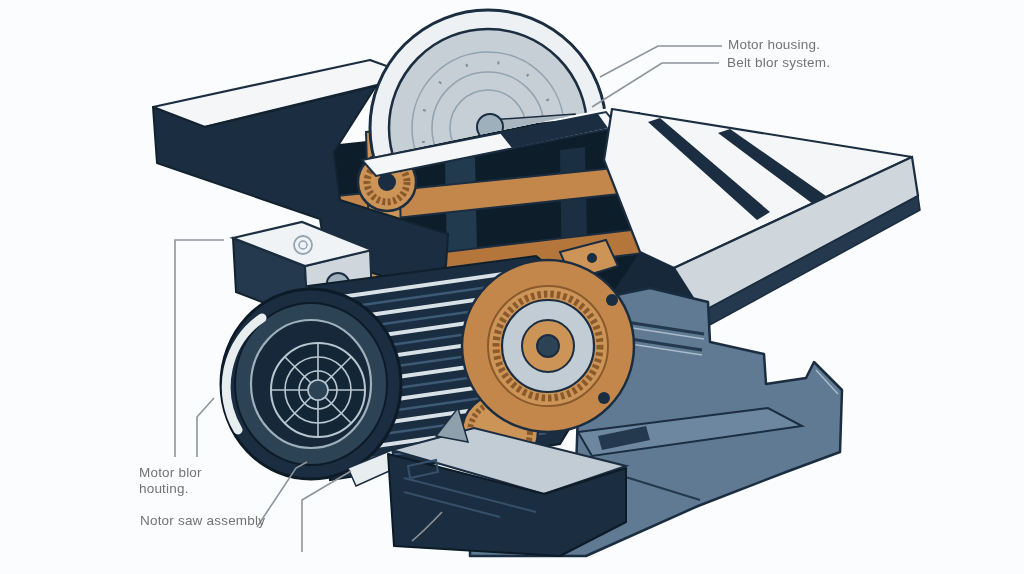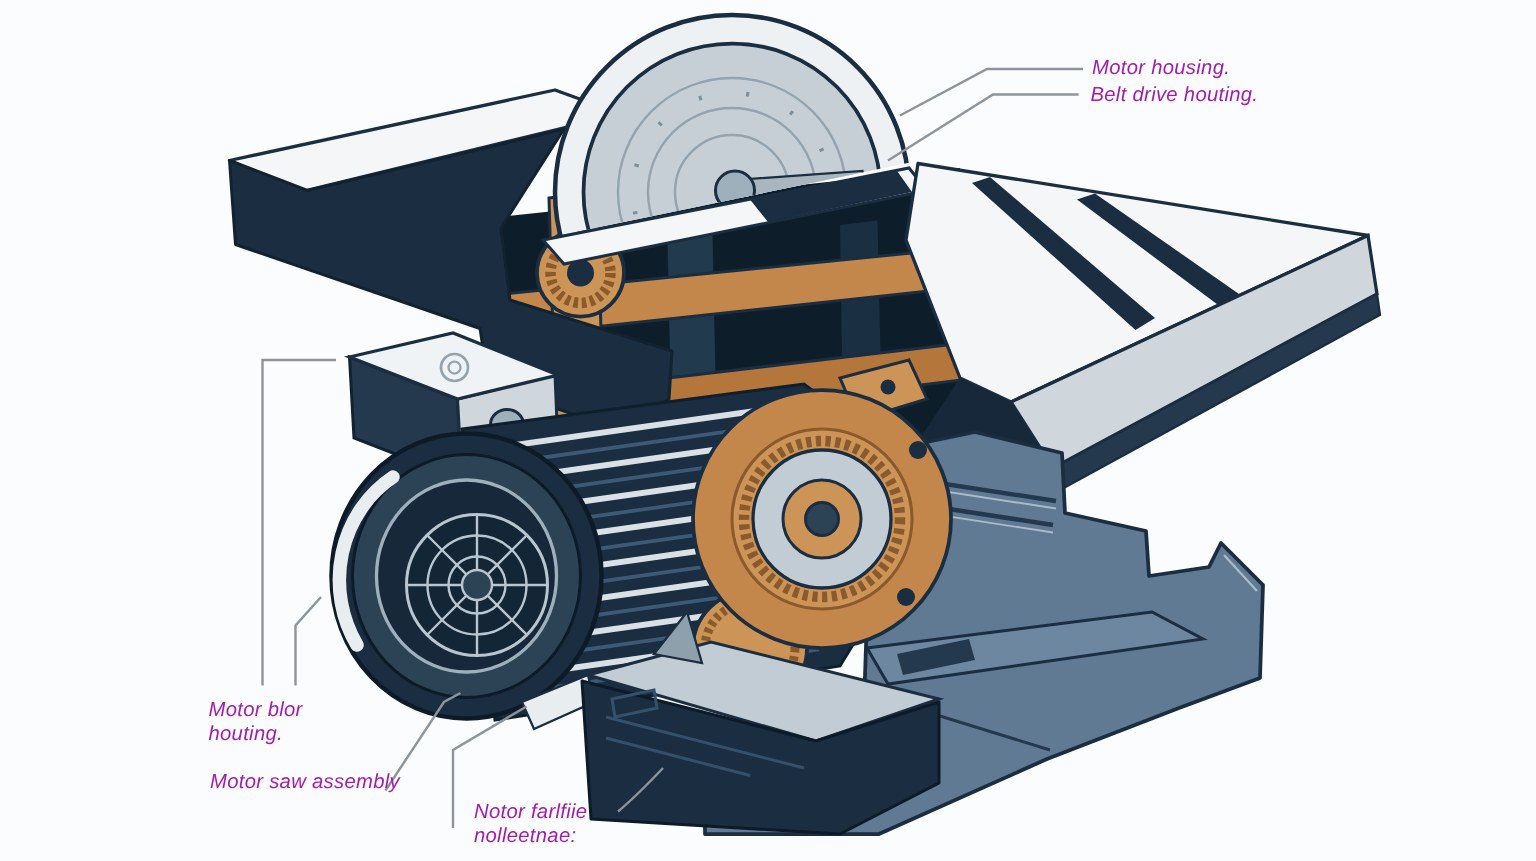--- a/index.html
+++ b/index.html
@@ -1,20 +1,20 @@
 <!DOCTYPE html>
 <html><head>
 <meta charset="utf-8">
 <style>
   html,body{margin:0;padding:0;background:#ffffff;}
   .stage{position:relative;width:1024px;height:574px;background:#fbfcfd;overflow:hidden;
          font-family:"Liberation Sans", sans-serif;}
   .stage svg{position:absolute;left:0;top:0;}
-  .label{position:absolute;font-size:13.5px;line-height:1.22;color:#a21caf;
-         letter-spacing:.2px;white-space:pre-line;z-index:5;font-style:italic;}
+  .label{position:absolute;font-size:13.5px;line-height:1.22;color:#737373;
+         letter-spacing:.2px;white-space:pre-line;z-index:5;}
 </style>
 </head>
 <body>
 
 <div class="stage">
 <svg width="1024" height="574" viewBox="0 0 1024 574">
   <defs>
     <clipPath id="bladeClip">
       <polygon points="0,0 1024,0 1024,130 618,106 368,158 0,230"></polygon>
     </clipPath>
@@ -138,19 +138,17 @@
     <polyline points="719,63 662,63 592,107"></polyline>
     <polyline points="224,240 175,240 175,457"></polyline>
     <polyline points="214,398 197,417 197,457"></polyline>
     <polyline points="257,527 296,468 307,462"></polyline>
     <polyline points="302,552 302,500 351,471"></polyline>
     <path d="M412,541 Q424,531 442,512"></path>
   </g>
 </svg>
 
   <div class="label" style="left:728px;top:37px">Motor housing.</div>
-  <div class="label" style="left:727px;top:55px">Belt drive houting.</div>
+  <div class="label" style="left:727px;top:55px">Belt blor system.</div>
   <div class="label" style="left:139px;top:465px">Motor blor
 houting.</div>
-  <div class="label" style="left:140px;top:513px">Motor saw assembly</div>
-  <div class="label" style="left:316px;top:533px">Notor farlfiie
-nolleetnae:</div>
+  <div class="label" style="left:140px;top:513px">Notor saw assembly</div>
 </div>
 
 </body></html>

